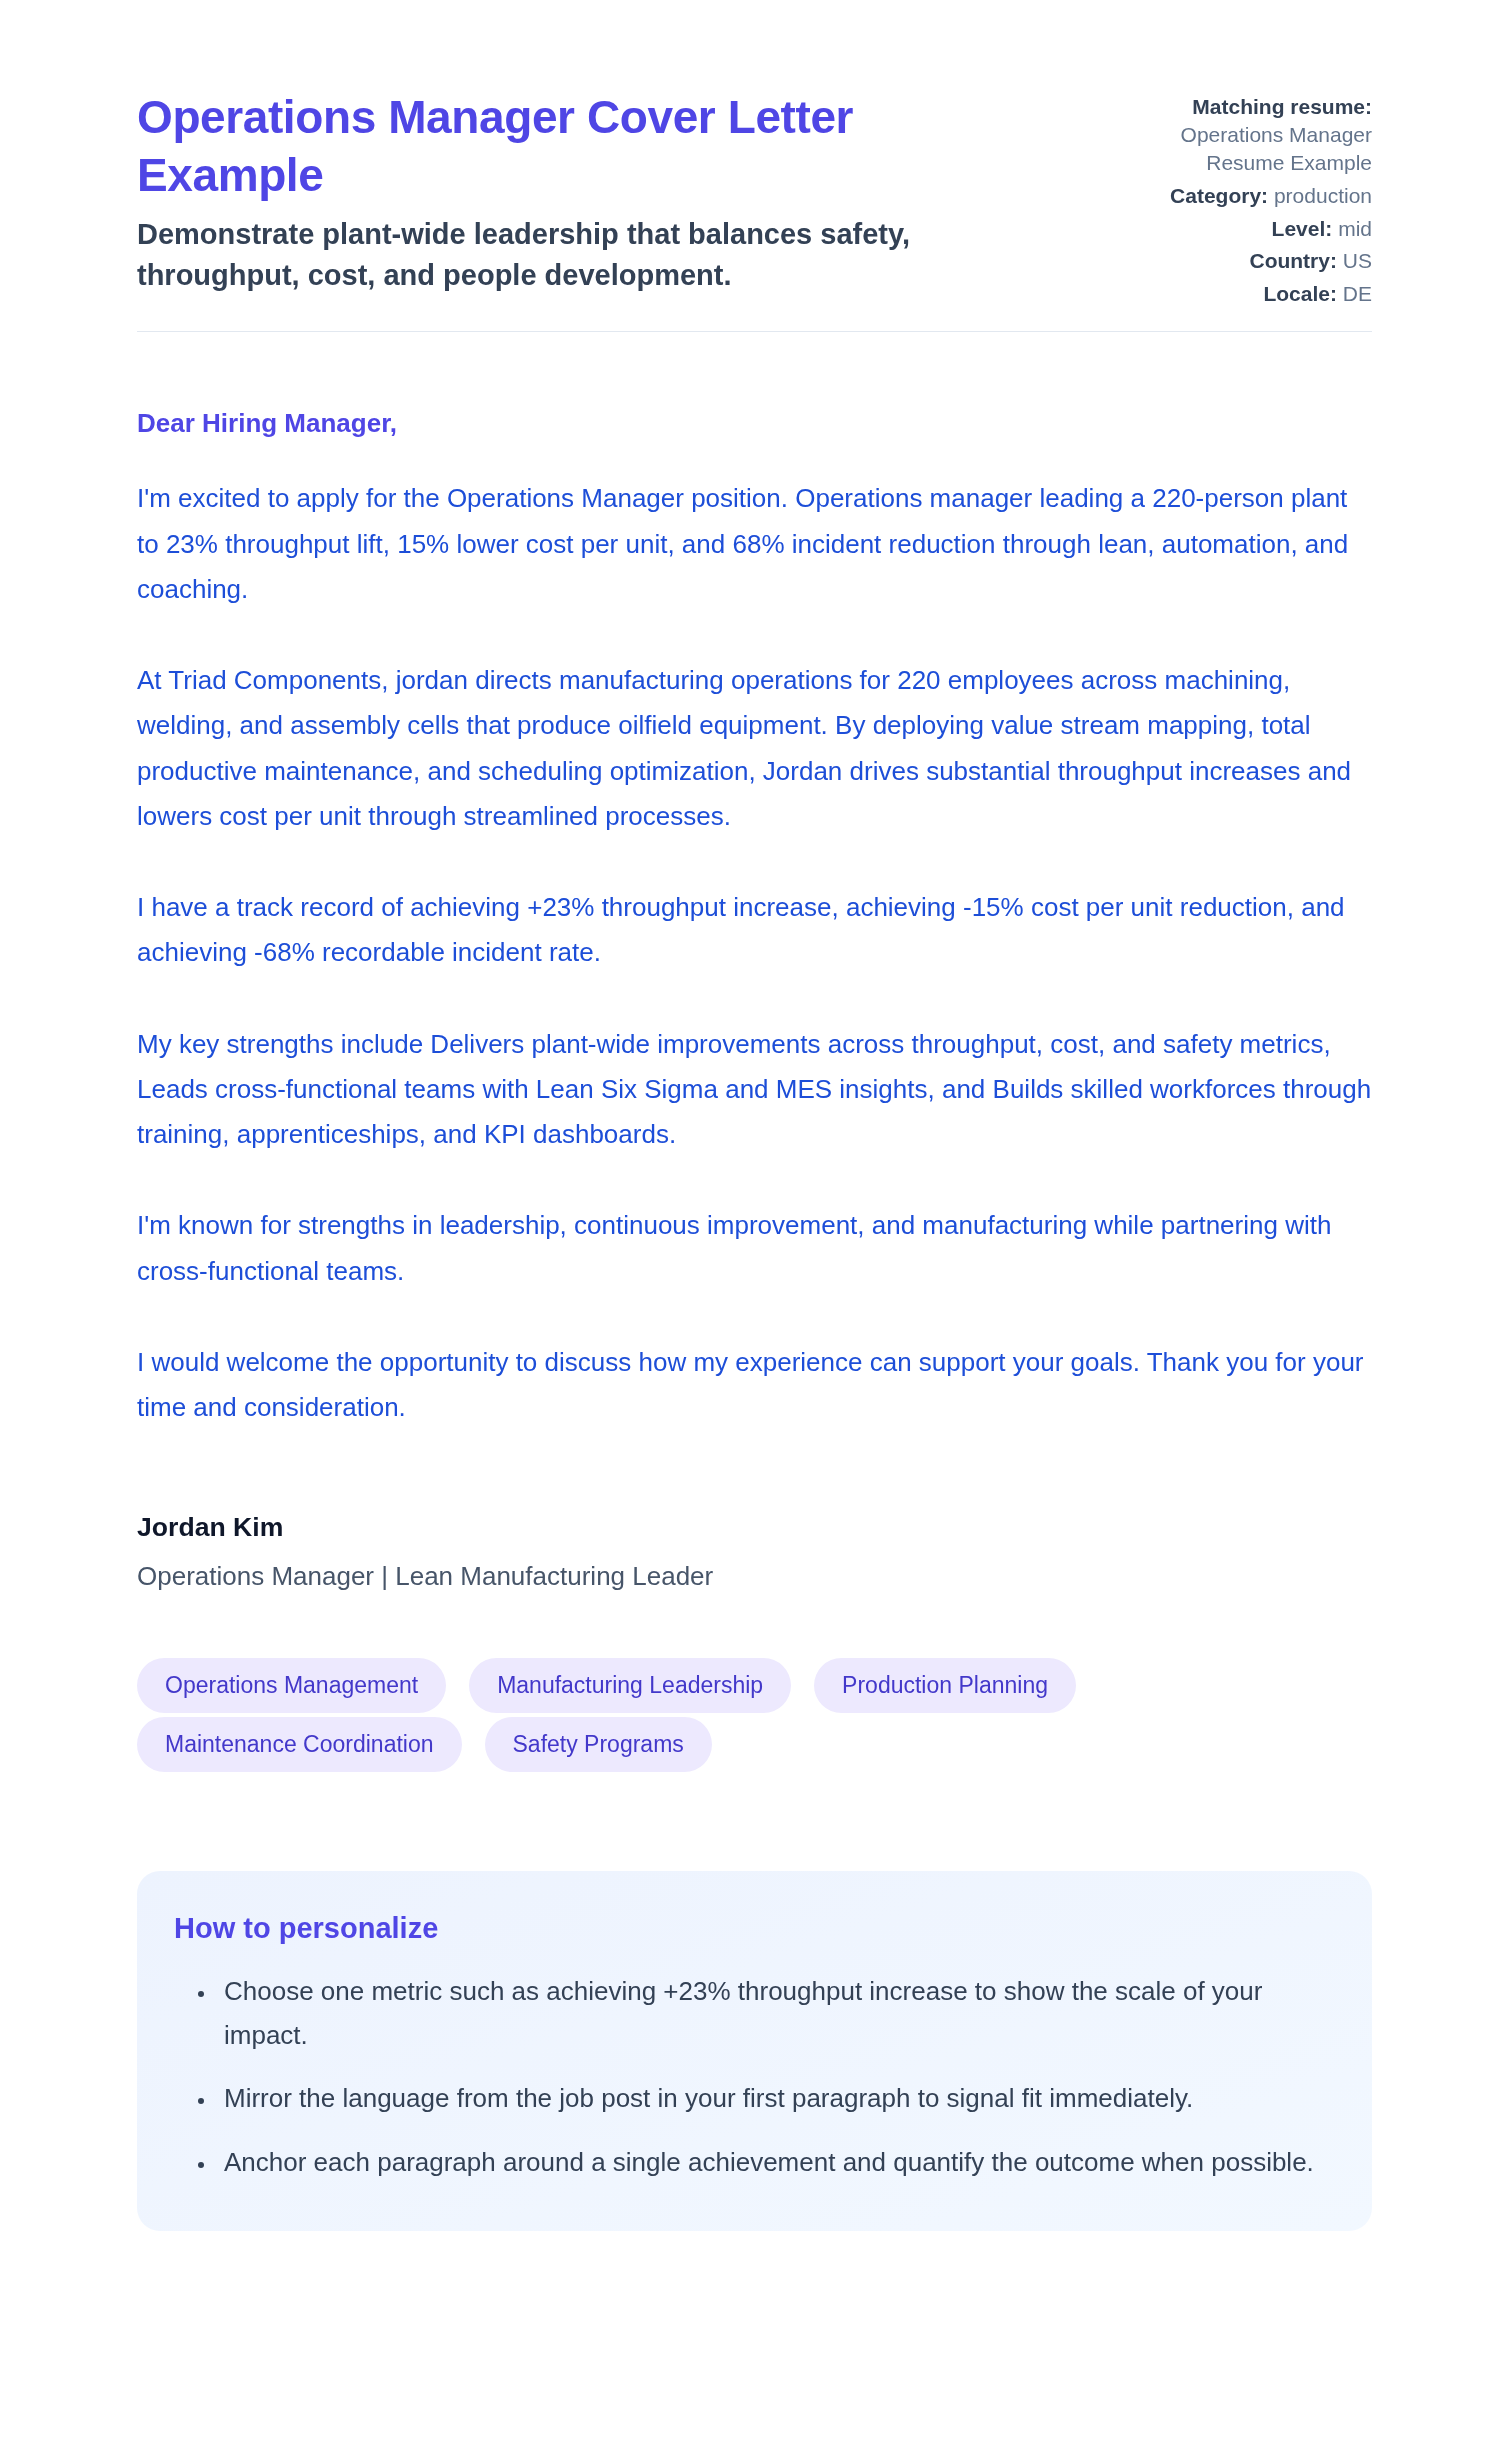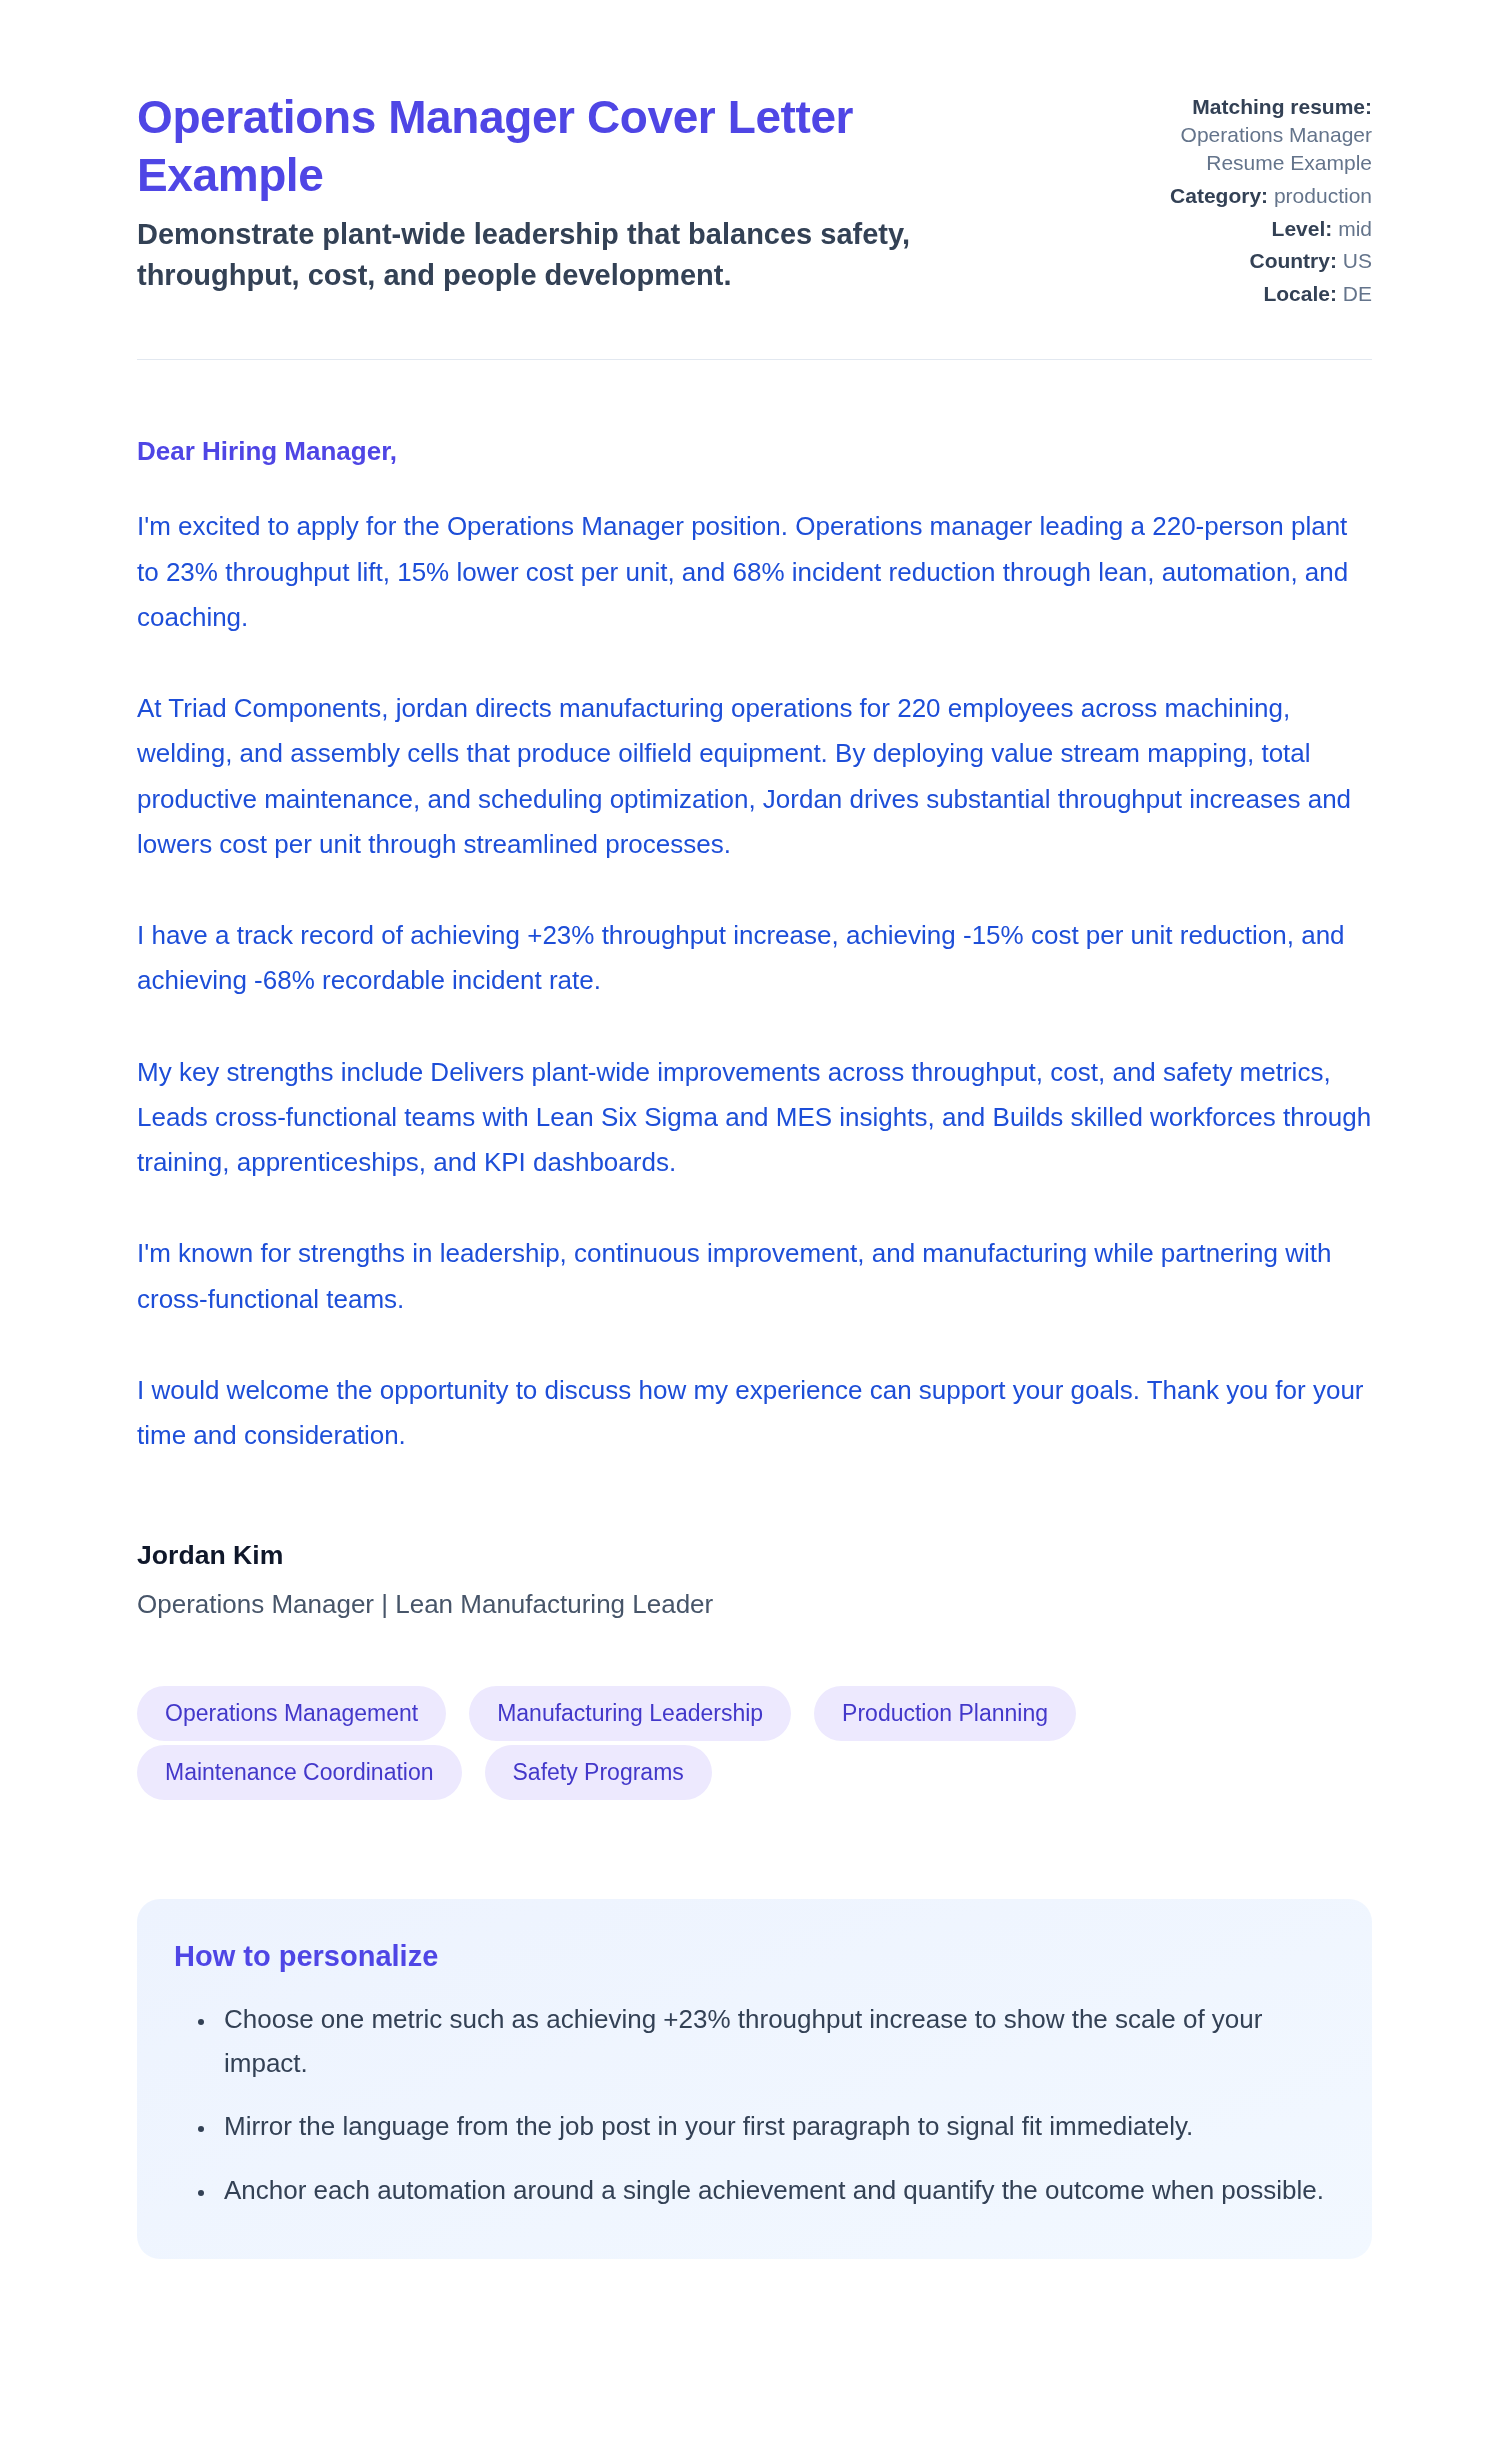--- a/index.html
+++ b/index.html
@@ -15,21 +15,21 @@
   }
   .page {
     padding: 89px 135px 80px 137px;
   }
 
   
   .header {
     display: flex;
     justify-content: space-between;
     align-items: flex-start;
-    padding-bottom: 51px;
+    padding-bottom: 23px;
     border-bottom: 1.8px solid #e2e8f0;
     gap: 48px;
   }
   .header-left { max-width: 851px; }
   .page-title {
     color: #4f46e5;
     font-size: 46px;
     font-weight: 800;
     line-height: 1.26;
     letter-spacing: -0.4px;
@@ -186,18 +186,18 @@
     <span class="tag-chip">Production Planning</span>
     <span class="tag-chip">Maintenance Coordination</span>
     <span class="tag-chip">Safety Programs</span>
   </div>
 
   <div class="tips-card">
     <div class="tips-title">How to personalize</div>
     <ul class="tips-list">
       <li class="tip-item">Choose one metric such as achieving +23% throughput increase to show the scale of your impact.</li>
       <li class="tip-item">Mirror the language from the job post in your first paragraph to signal fit immediately.</li>
-      <li class="tip-item">Anchor each automation around a single achievement and quantify the outcome when possible.</li>
+      <li class="tip-item">Anchor each paragraph around a single achievement and quantify the outcome when possible.</li>
     </ul>
   </div>
 
 </div>
 
 
 </body></html>

